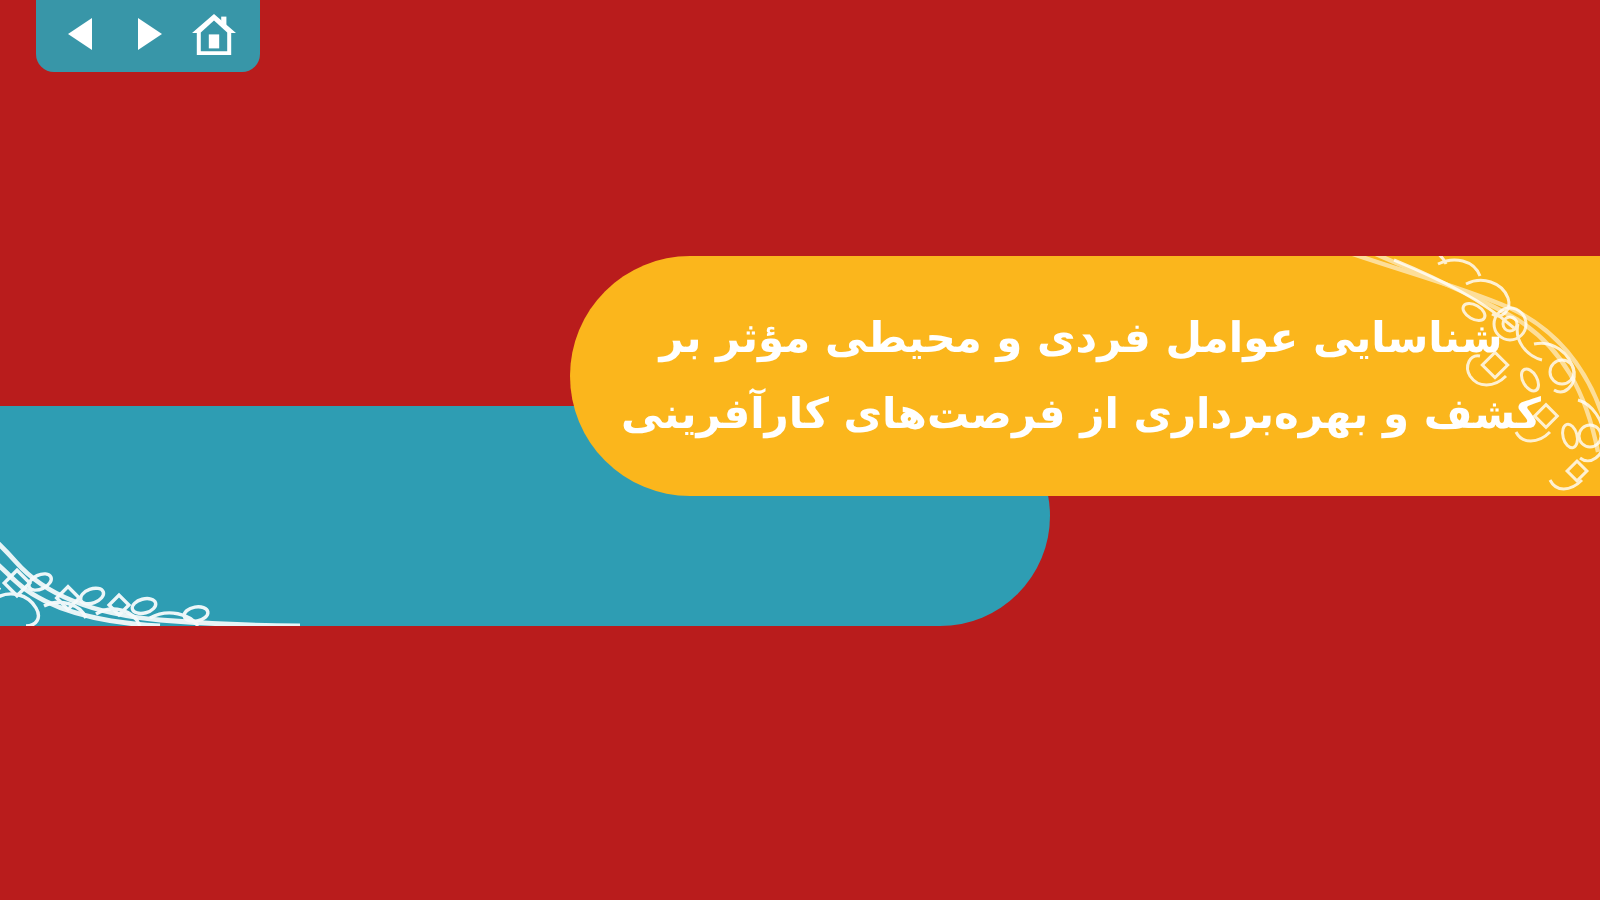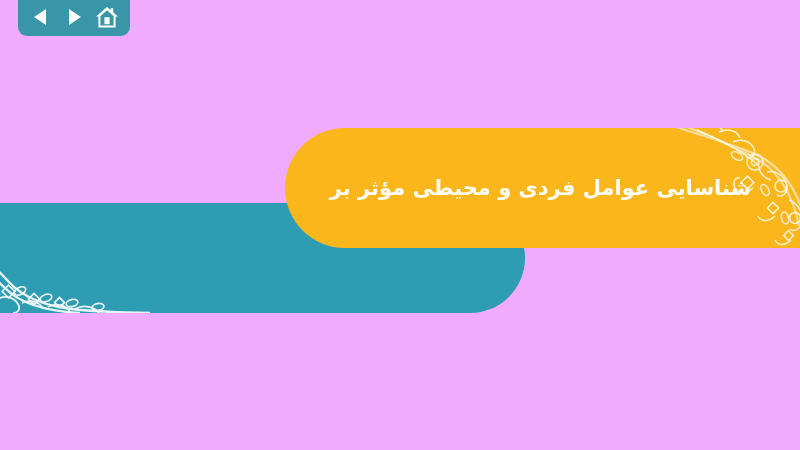--- a/index.html
+++ b/index.html
@@ -11,21 +11,21 @@
     height: 450px;
     overflow: hidden;
     background: #474747;
     font-family: "DejaVu Sans", sans-serif;
   }
 
   #slide {
     position: relative;
     width: 800px;
     height: 450px;
-    background: #f0abfc;
+    background: #b91c1c;
     overflow: hidden;
   }
 
   
   #nav-toolbar {
     position: absolute;
     left: 18px;
     top: -14px;
     width: 112px;
     height: 50px;
@@ -178,20 +178,21 @@
         <ellipse cx="130" cy="62" rx="6" ry="3.5" transform="rotate(60 130 62)"></ellipse>
         <ellipse cx="150" cy="90" rx="6" ry="3.5" transform="rotate(75 150 90)"></ellipse>
         <path d="M118 60 C 112 66, 104 66, 100 60 C 97 55, 100 49, 105 50"></path>
         <path d="M140 88 C 134 94, 126 94, 123 88"></path>
         <path d="M156 112 C 150 118, 143 118, 140 112"></path>
       </g>
     </svg>
 
     <div id="title-block">
       <div class="title-line">شناسایی عوامل فردی و محیطی مؤثر بر</div>
+      <div class="title-line">کشف و بهره‌برداری از فرصت‌های کارآفرینی</div>
     </div>
   </div>
 
   <div id="nav-toolbar">
 
     <button class="nav-btn" title="Previous">
       <span>
         <svg width="20" height="20" viewBox="0 0 20 20" xmlns="http://www.w3.org/2000/svg">
           <polygon points="15,2 15,18 3,10" fill="#ffffff"></polygon>
         </svg>

